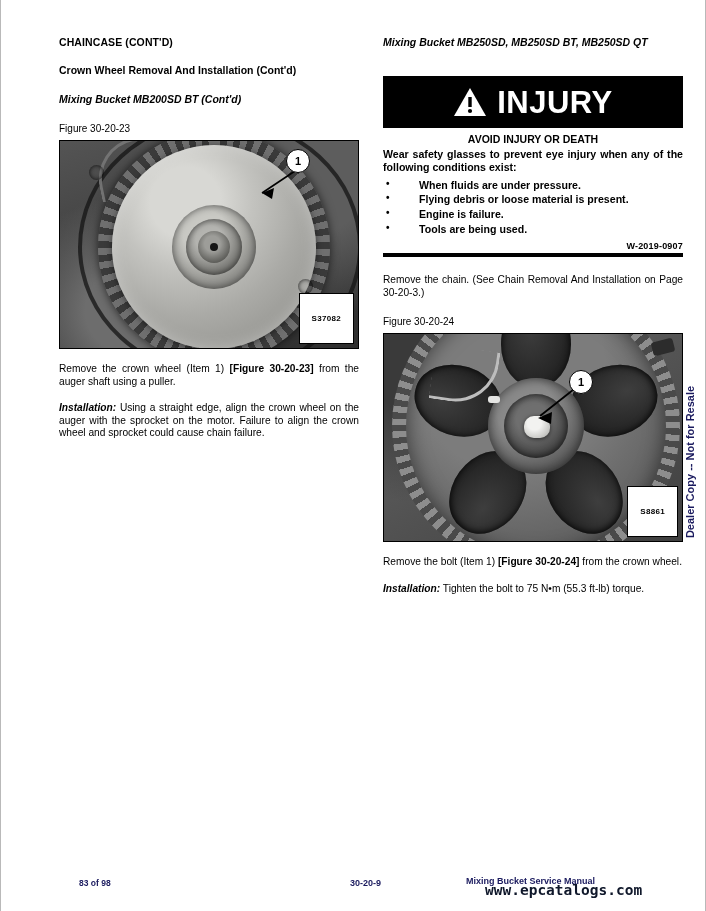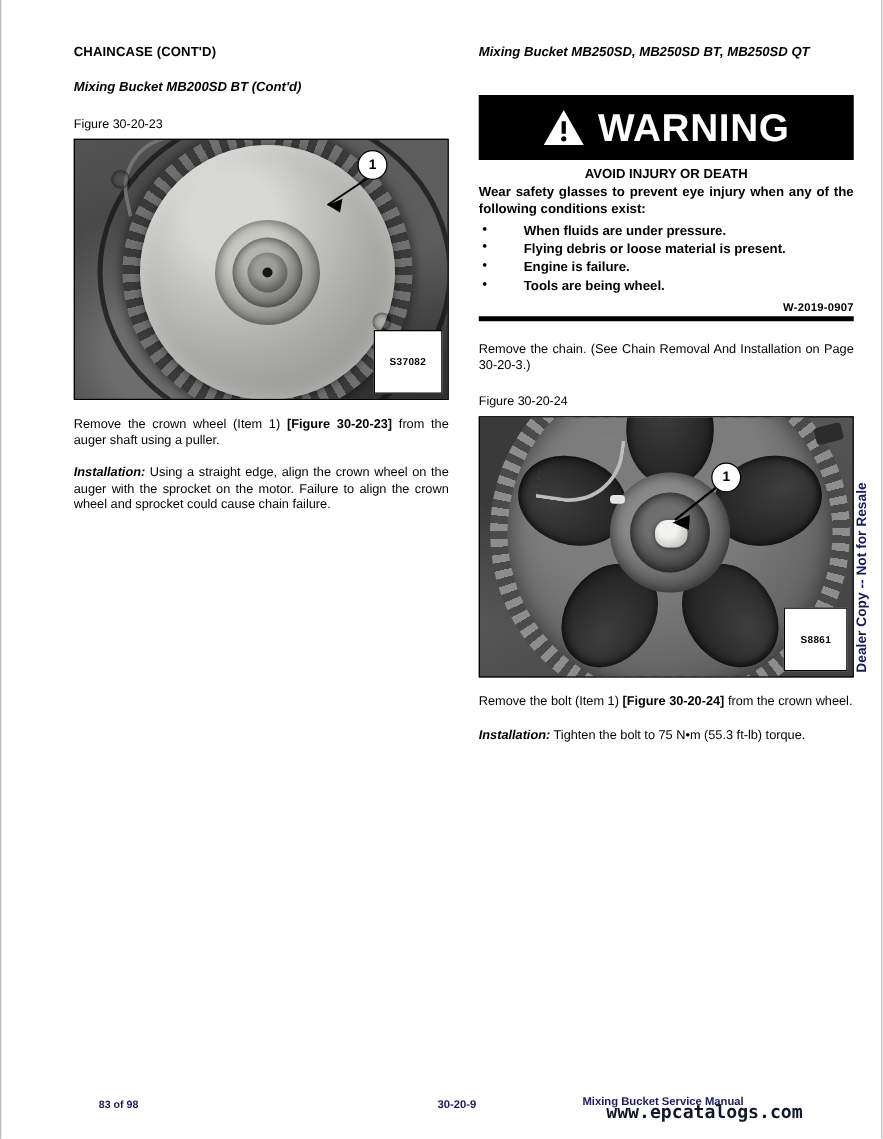--- a/index.html
+++ b/index.html
@@ -398,20 +398,21 @@
 </style>
 </head>
 <body>
 
 <div id="page">
 
   <div class="col" id="col-left">
 
     <div class="sec-title">CHAINCASE (CONT'D)</div>
 
+    <div class="sub-title">Crown Wheel Removal And Installation (Cont'd)</div>
 
     <div class="model-line">Mixing Bucket MB200SD BT (Cont'd)</div>
 
     <div class="fig-label">Figure 30-20-23</div>
 
     <div class="photo" id="photo1">
       <div class="bg"></div>
       <div class="rim-arc"></div>
       <div class="ring-outer"></div>
       <div class="disc"></div>
@@ -447,32 +448,32 @@
 
     <div class="model-line" style="margin-bottom:28px;">Mixing Bucket MB250SD, MB250SD BT, MB250SD QT</div>
 
     <div id="warn-box">
       <div id="warn-banner">
         <svg width="34" height="30" viewBox="0 0 34 30">
           <polygon points="17,1 33,29 1,29" fill="#ffffff"></polygon>
           <rect x="15.3" y="10" width="3.4" height="10" fill="#000000"></rect>
           <circle cx="17" cy="24" r="2.1" fill="#000000"></circle>
         </svg>
-        <span class="w-text">WARNING</span>
+        <span class="w-text">INJURY</span>
       </div>
 
       <div class="warn-head">AVOID INJURY OR DEATH</div>
 
       <div class="warn-lead">Wear safety glasses to prevent eye injury when any of the following conditions exist:</div>
 
       <ul class="warn-list">
         <li>When fluids are under pressure.</li>
         <li>Flying debris or loose material is present.</li>
         <li>Engine is failure.</li>
-        <li>Tools are being wheel.</li>
+        <li>Tools are being used.</li>
       </ul>
 
       <div class="warn-code">W-2019-0907</div>
       <div class="warn-rule"></div>
     </div>
 
     <p class="body" style="margin-top:17px;">Remove the chain. (See Chain Removal And Installation on Page 30-20-3.)</p>
 
     <div class="fig-label" style="margin-top:17px;">Figure 30-20-24</div>
 

